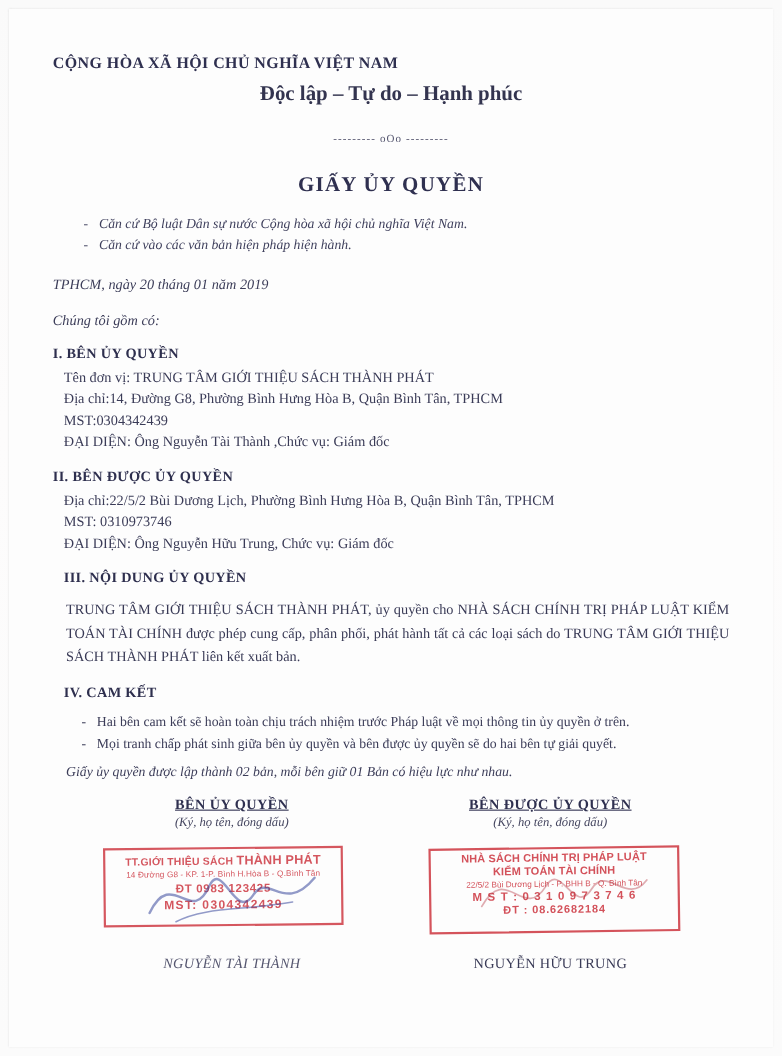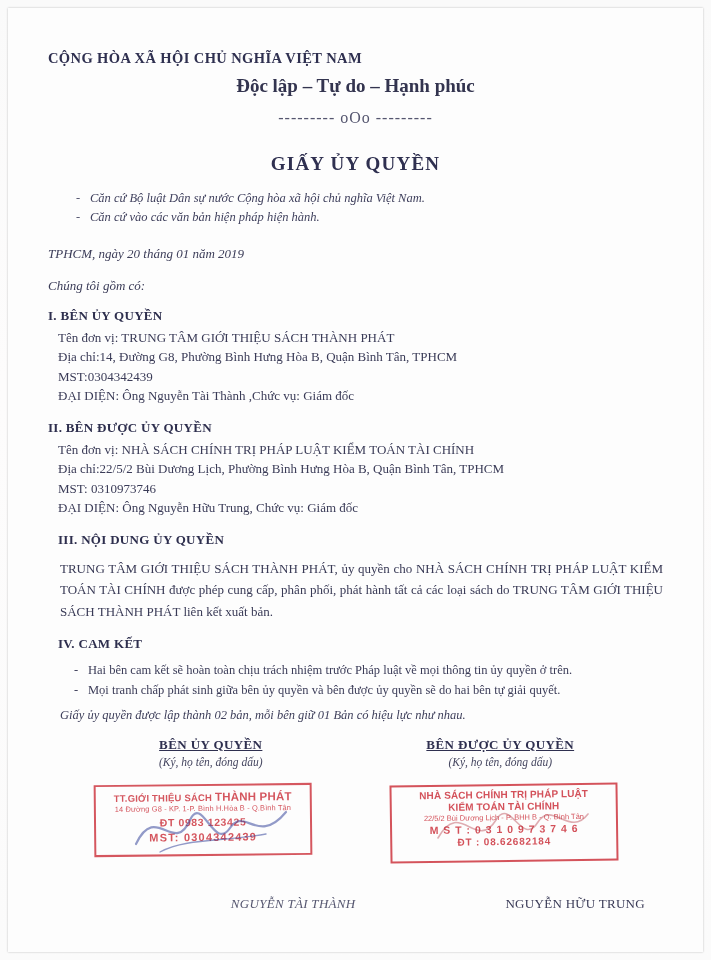--- a/index.html
+++ b/index.html
@@ -59,23 +59,23 @@
   }
   .national-sub {
     text-align: center;
     font-weight: bold;
     font-size: 19px;
     color: #33344f;
     margin-top: 8px;
   }
   .divider-oOo {
     text-align: center;
-    font-size: 16px;
+    font-size: 10px;
     color: #55566f;
-    margin-top: 12px;
+    margin-top: 24px;
     letter-spacing: 1px;
   }
 
   .doc-title {
     text-align: center;
     font-weight: bold;
     font-size: 19px;
     letter-spacing: 1.2px;
     color: #2f3050;
     margin-top: 26px;
@@ -191,22 +191,21 @@
     margin-top: 3px;
   }
   .sig-stamp-zone {
     position: relative;
     height: 110px;
   }
   .sig-name {
     font-size: 13px;
     color: #3a3b57;
     letter-spacing: 0.3px;
-    margin-top: 18px;
-    text-align: right;
+    margin-top: 4px;
   }
   .sig-name.script {
     font-style: italic;
     color: #55566f;
   }
 
   
   .stamp-rect {
     position: absolute;
     left: 28px;
@@ -336,21 +335,20 @@
       <div class="section-head">I. BÊN ỦY QUYỀN</div>
       <div class="block">
         <div class="field-line">Tên đơn vị: TRUNG TÂM GIỚI THIỆU SÁCH THÀNH PHÁT</div>
         <div class="field-line">Địa chỉ:14, Đường G8, Phường Bình Hưng Hòa B, Quận Bình Tân, TPHCM</div>
         <div class="field-line">MST:0304342439</div>
         <div class="field-line">ĐẠI DIỆN: Ông Nguyễn  Tài Thành ,Chức vụ: Giám đốc</div>
       </div>
 
       <div class="section-head">II. BÊN ĐƯỢC ỦY QUYỀN</div>
       <div class="block">
-        <div class="field-line">Tên đơn vị: NHÀ SÁCH CHÍNH TRỊ PHÁP LUẬT KIỂM TOÁN TÀI CHÍNH</div>
         <div class="field-line">Địa chỉ:22/5/2 Bùi Dương Lịch, Phường Bình Hưng Hòa B, Quận Bình Tân, TPHCM</div>
         <div class="field-line">MST: 0310973746</div>
         <div class="field-line">ĐẠI DIỆN: Ông Nguyễn Hữu Trung, Chức vụ: Giám đốc</div>
       </div>
 
       <div class="section-head indent">III. NỘI DUNG ỦY QUYỀN</div>
       <div class="body-para">TRUNG TÂM GIỚI THIỆU SÁCH THÀNH PHÁT, ủy quyền cho NHÀ SÁCH CHÍNH TRỊ PHÁP LUẬT KIỂM TOÁN TÀI CHÍNH được phép cung cấp, phân phối, phát hành tất cả các loại sách do TRUNG TÂM GIỚI THIỆU SÁCH THÀNH PHÁT liên kết xuất bản.</div>
 
       <div class="section-head indent">IV. CAM KẾT</div>
       <div class="commit-list">

